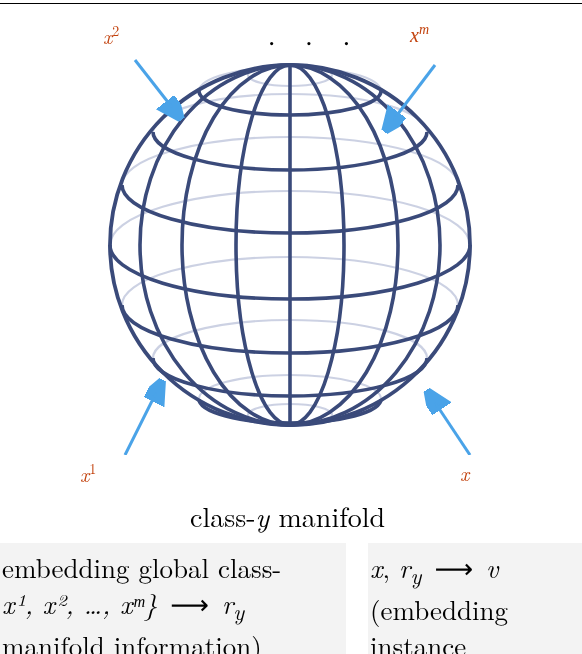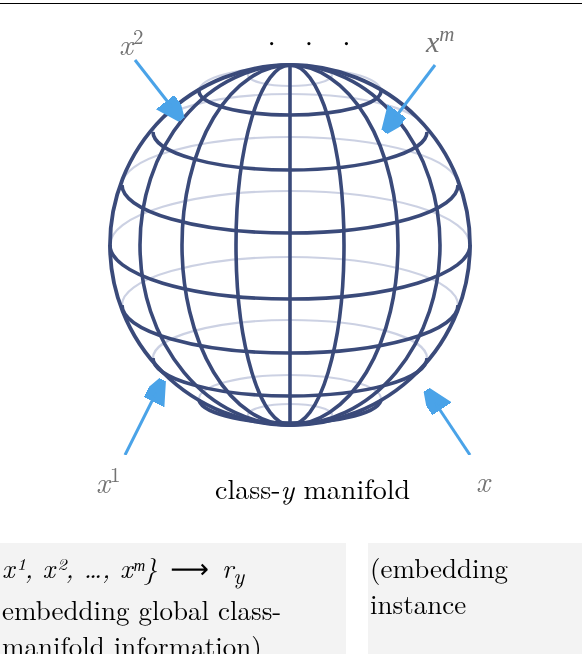--- a/index.html
+++ b/index.html
@@ -26,25 +26,24 @@
   }
   .sphere-wrap {
     position: absolute;
     left: 80px;
     top: 35px;
     width: 420px;
     height: 420px;
   }
   .label {
     position: absolute;
-    font-size: 30px;
+    font-size: 20px;
     font-style: italic;
-    color: #737373;
+    color: #c2410c;
     white-space: nowrap;
-    margin-left: 16px;
   }
   .label sup {
     font-size: 0.7em;
     font-style: normal;
     vertical-align: super;
   }
   .dots {
     position: absolute;
     font-size: 30px;
     letter-spacing: 2px;
@@ -92,21 +91,21 @@
   <div class="label" style="left:410px; top:22px;font-family:Liberation Serif, serif;">
     <span>x</span><sup><span style="font-style:italic;">m</span></sup>
   </div>
   <div class="label" style="left:80px; top:458px;">
     <span>x</span><sup style="font-style:normal;">1</sup>
   </div>
   <div class="label" style="left:460px; top:458px;">
     <span>x</span>
   </div>
 
-  <div class="caption" style="left:190px; top:467px;margin-left:25px;">
+  <div class="caption" style="left:190px; top:495px;">
     <span>class-</span><span class="it">y</span><span> manifold</span>
   </div>
 
   <div class="sphere-wrap">
     <svg viewBox="0 0 420 420" width="420" height="420">
 
       <g stroke="#c7cde0" stroke-width="2.2" fill="none" opacity="0.9">
 
         <path d="M 30 210 A 180 54 0 0 1 390 210"></path>
         <path d="M 42 150 A 168 48 0 0 1 378 150"></path>
@@ -158,27 +157,32 @@
         <line x1="55" y1="25" x2="98" y2="80" marker-end="url(#ah)"></line>
         <line x1="355" y1="30" x2="308" y2="92" marker-end="url(#ah)"></line>
         <line x1="45" y1="420" x2="80" y2="350" marker-end="url(#ah)"></line>
         <line x1="390" y1="420" x2="350" y2="360" marker-end="url(#ah)"></line>
       </g>
     </svg>
   </div>
 
   <div class="boxes" style="top:543px; bottom:auto;">
     <div class="box boxA">
+      <div>embedding global class-</div>
       <div>
         <span class="math"><span>x¹, x², …, xᵐ}</span></span>
         <span class="arrow">⟶</span>
         <span class="math"><span>r</span><sub class="math" style="font-style:italic;">y</sub></span>
       </div>
-      <div>embedding global class-</div>
       <div>manifold information)</div>
     </div>
     <div class="box boxB">
+      <div>
+        <span class="math">x</span><span>, </span><span class="math">r</span><sub class="math" style="font-style:italic;">y</sub>
+        <span class="arrow">⟶</span>
+        <span class="math">v</span>
+      </div>
       <div>(embedding instance</div>
 
     </div>
   </div>
 
 </div>
 
 </body></html>

